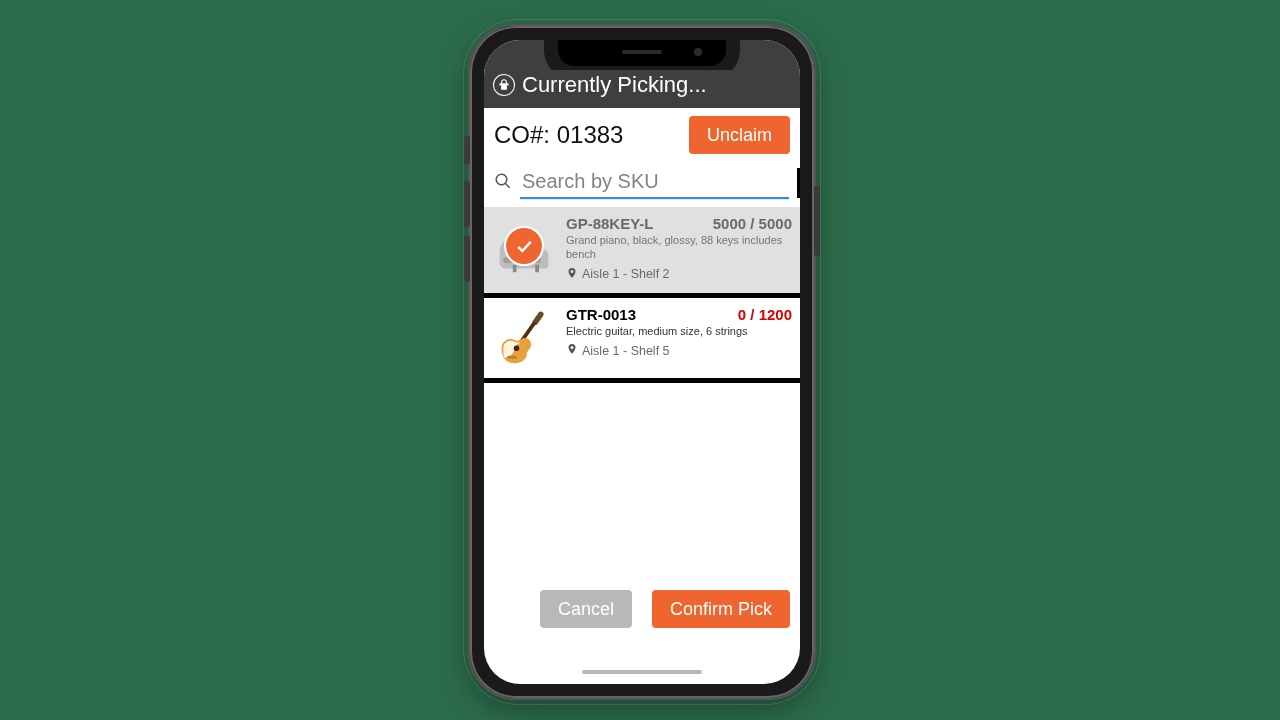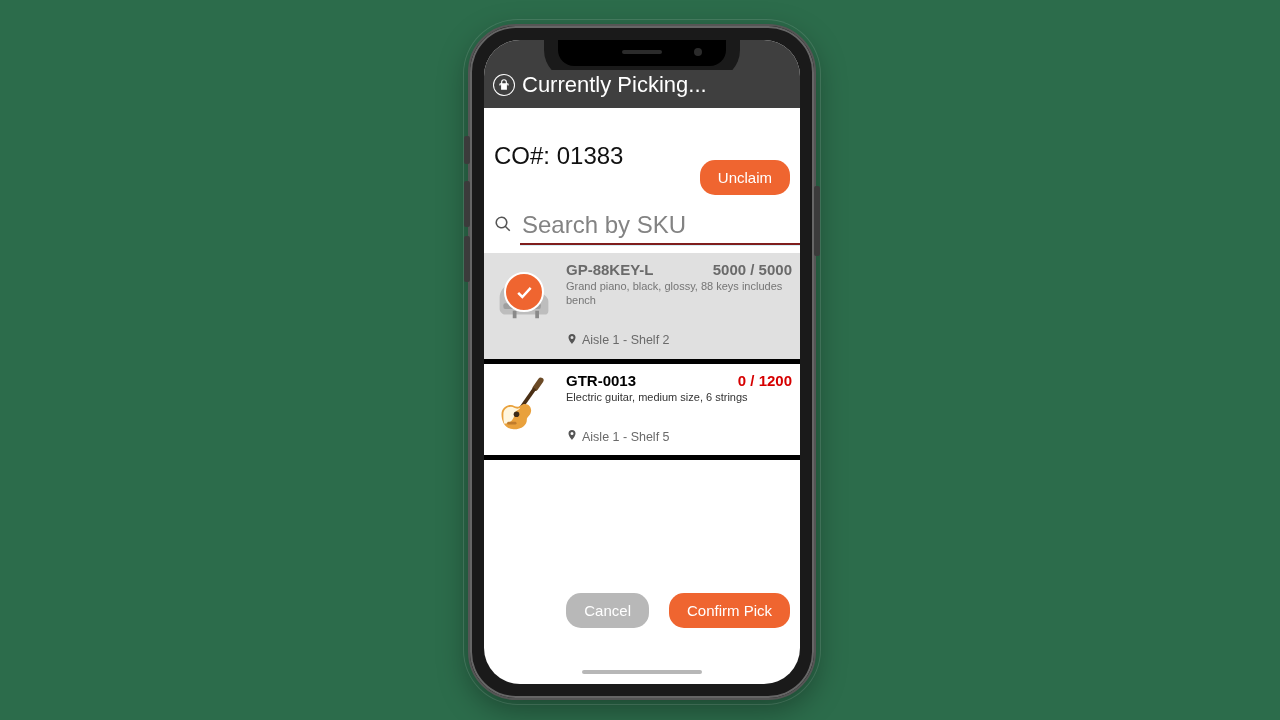--- a/index.html
+++ b/index.html
@@ -118,42 +118,41 @@
   .order-row .co {
     font-size: 24px;
     color:#111;
   }
   .btn {
     display:inline-flex;
     align-items:center;
     justify-content:center;
     border:none;
     cursor:pointer;
-    font-size:15px;
+    font-size:18px;
     padding:10px 18px;
-    border-radius:15px;
+    border-radius:4px;
     line-height:1;
-    margin-top:44px;
   }
   .btn-primary { background:#ef6530; color:#fff; }
   .btn-muted   { background:#b8b8b8; color:#fff; }
 
   
   .search-row {
     display:flex;
     align-items:center;
     gap:8px;
     padding: 6px 10px 8px;
   }
   .search-icon svg { width:18px; height:18px; fill:#555; }
   .sku-input {
     flex:1;
     border:none;
-    border-bottom:2px solid #7f1d1d;
-    font-size:24px;
+    border-bottom:2px solid #3b82f6;
+    font-size:20px;
     padding:4px 2px 4px;
     outline:none;
     box-shadow: 0 1px 0 rgba(20,163,192,.18);
   }
   .sku-input::placeholder{ color:#838383; }
   .barcode {
     width:54px; height:30px;
     display:flex; align-items:stretch; gap:2px;
   }
   .barcode span{ background:#000; }
@@ -191,21 +190,21 @@
     border-radius:50%;
     display:flex;align-items:center;justify-content:center;
   }
   .check-badge svg { width:20px; height:20px; stroke:#fff; stroke-width:3; fill:none; }
 
   .info { flex:1; min-width:0; }
   .row1 { display:flex; justify-content:space-between; font-weight:700; font-size:15px; }
   .item.done .row1 { color:#6a6a6a; }
   .qty-need { color:#d60000; font-weight:700; }
   .desc { font-size:11px; margin-top:2px; line-height:1.25; }
-  .loc  { font-size:12.5px; margin-top:24px; display:flex; align-items:center; gap:4px; color:#6a6a6a; }
+  .loc  { font-size:12.5px; margin-top:4px; display:flex; align-items:center; gap:4px; color:#6a6a6a; }
   .item:not(.done) .row1 { color:#000; }
   .item:not(.done) .desc { color:#333; }
   .pin svg{ width:12px; height:14px; fill:#555; }
 
   
   .footer {
     position:absolute;
     bottom:56px;
     right:10px;
     display:flex;

